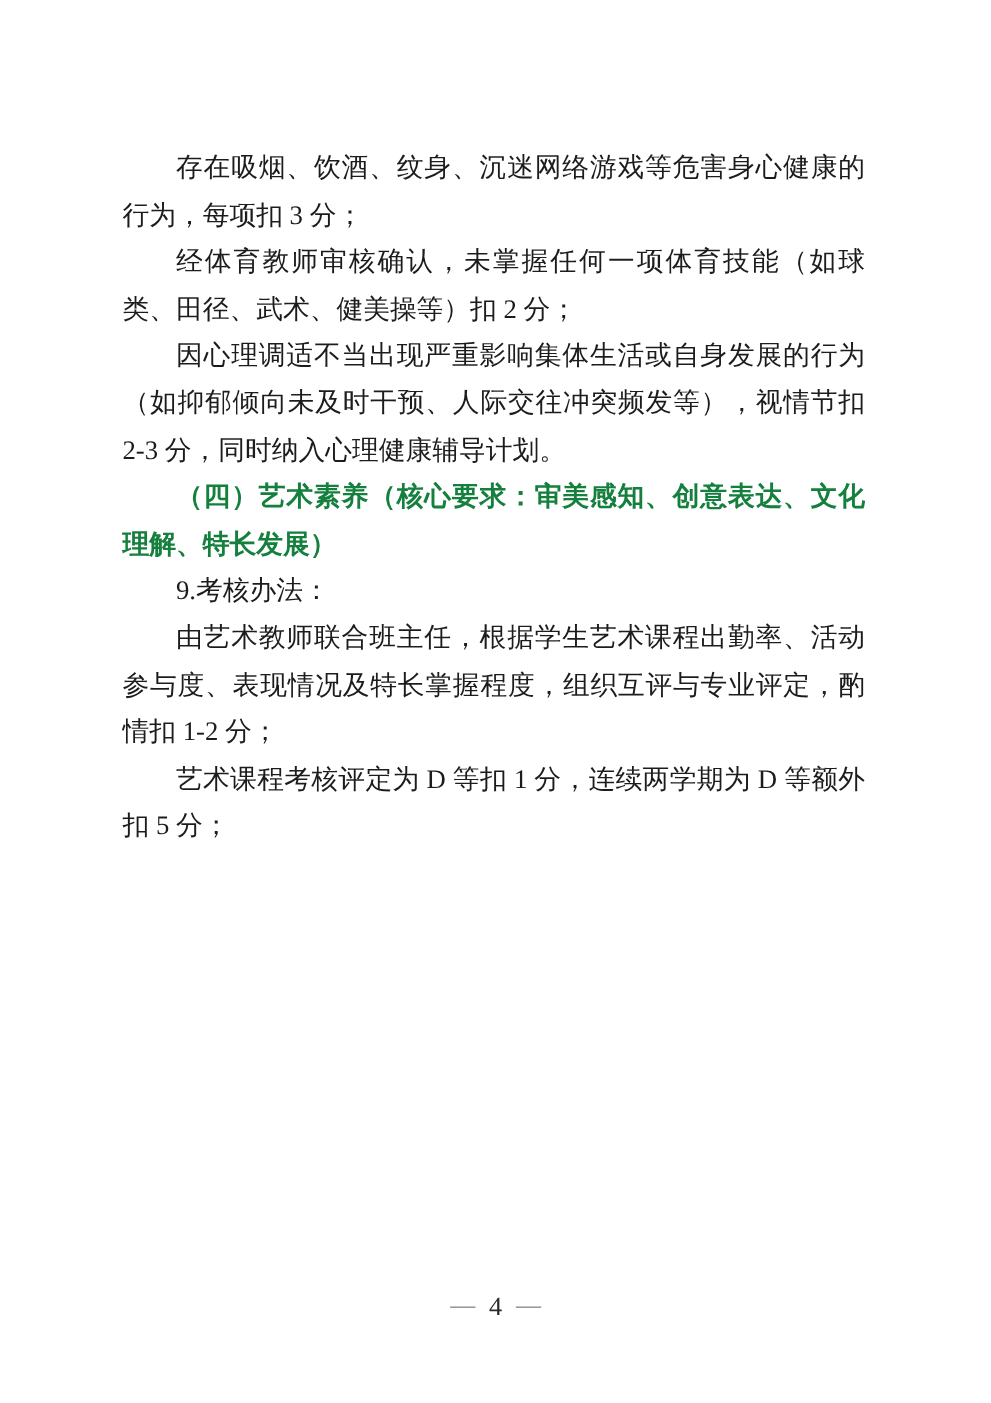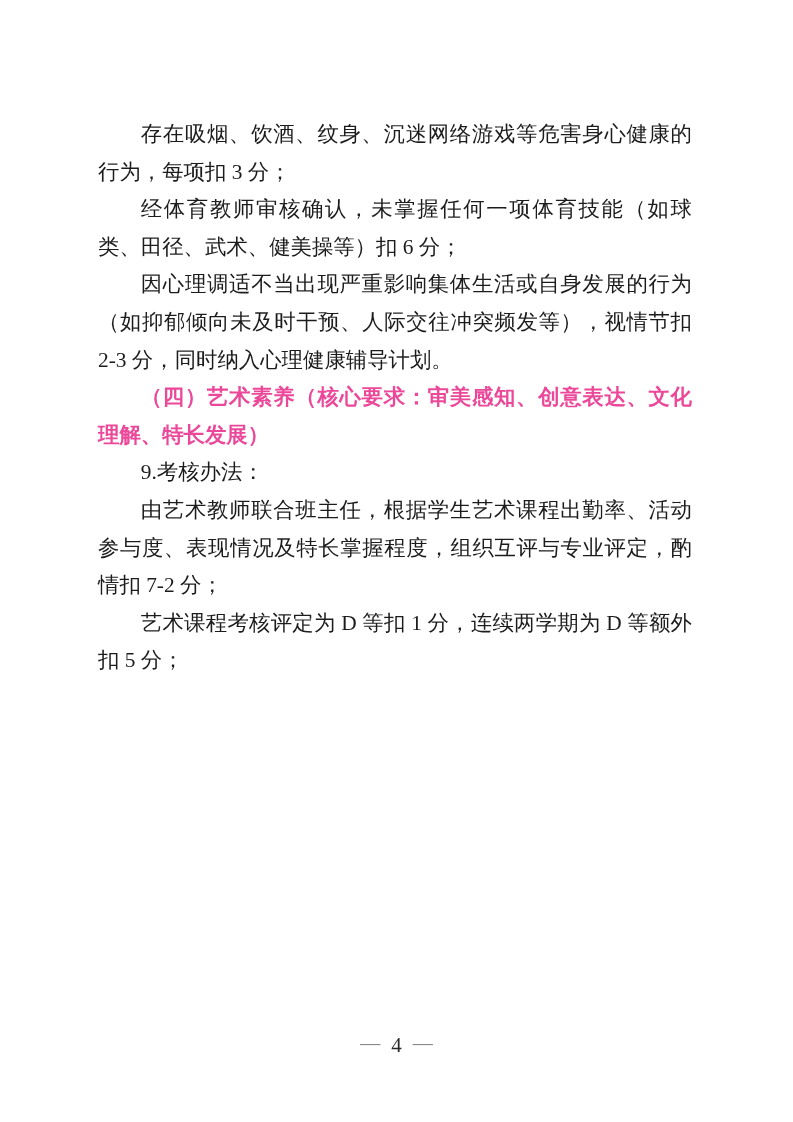--- a/index.html
+++ b/index.html
@@ -26,21 +26,21 @@
     text-align: justify;
     text-justify: inter-character;
   }
   .content p {
     margin: 0;
     padding: 0;
     text-indent: 2em;
   }
   .content p.heading {
     font-weight: 700;
-    color: #ec4899;
+    color: #15803d;
   }
   .footer {
     position: absolute;
     left: 0;
     right: 0;
     top: 1030px;
     height: 30px;
     text-align: center;
     font-size: 21px;
     line-height: 30px;
@@ -59,25 +59,25 @@
   }
 </style>
 </head>
 <body>
 
 <div class="page">
 
   <div class="content">
 
   <p class="body">存在吸烟、饮酒、纹身、沉迷网络游戏等危害身心健康的行为，每项扣 3 分；</p>
-      <p class="body">经体育教师审核确认，未掌握任何一项体育技能（如球类、田径、武术、健美操等）扣 6 分；</p>
+      <p class="body">经体育教师审核确认，未掌握任何一项体育技能（如球类、田径、武术、健美操等）扣 2 分；</p>
       <p class="body">因心理调适不当出现严重影响集体生活或自身发展的行为（如抑郁倾向未及时干预、人际交往冲突频发等），视情节扣 2-3 分，同时纳入心理健康辅导计划。</p>
       <p class="heading">（四）艺术素养（核心要求：审美感知、创意表达、文化理解、特长发展）</p>
       <p class="body">9.考核办法：</p>
-      <p class="body">由艺术教师联合班主任，根据学生艺术课程出勤率、活动参与度、表现情况及特长掌握程度，组织互评与专业评定，酌情扣 7-2 分；</p>
+      <p class="body">由艺术教师联合班主任，根据学生艺术课程出勤率、活动参与度、表现情况及特长掌握程度，组织互评与专业评定，酌情扣 1-2 分；</p>
       <p class="body">艺术课程考核评定为 D 等扣 1 分，连续两学期为 D 等额外扣 5 分；</p>
     </div>
 
   <div class="footer">
     <span class="dash">—</span><span class="num">4</span><span class="dash">—</span>
   </div>
 
 </div>
 
 </body></html>

